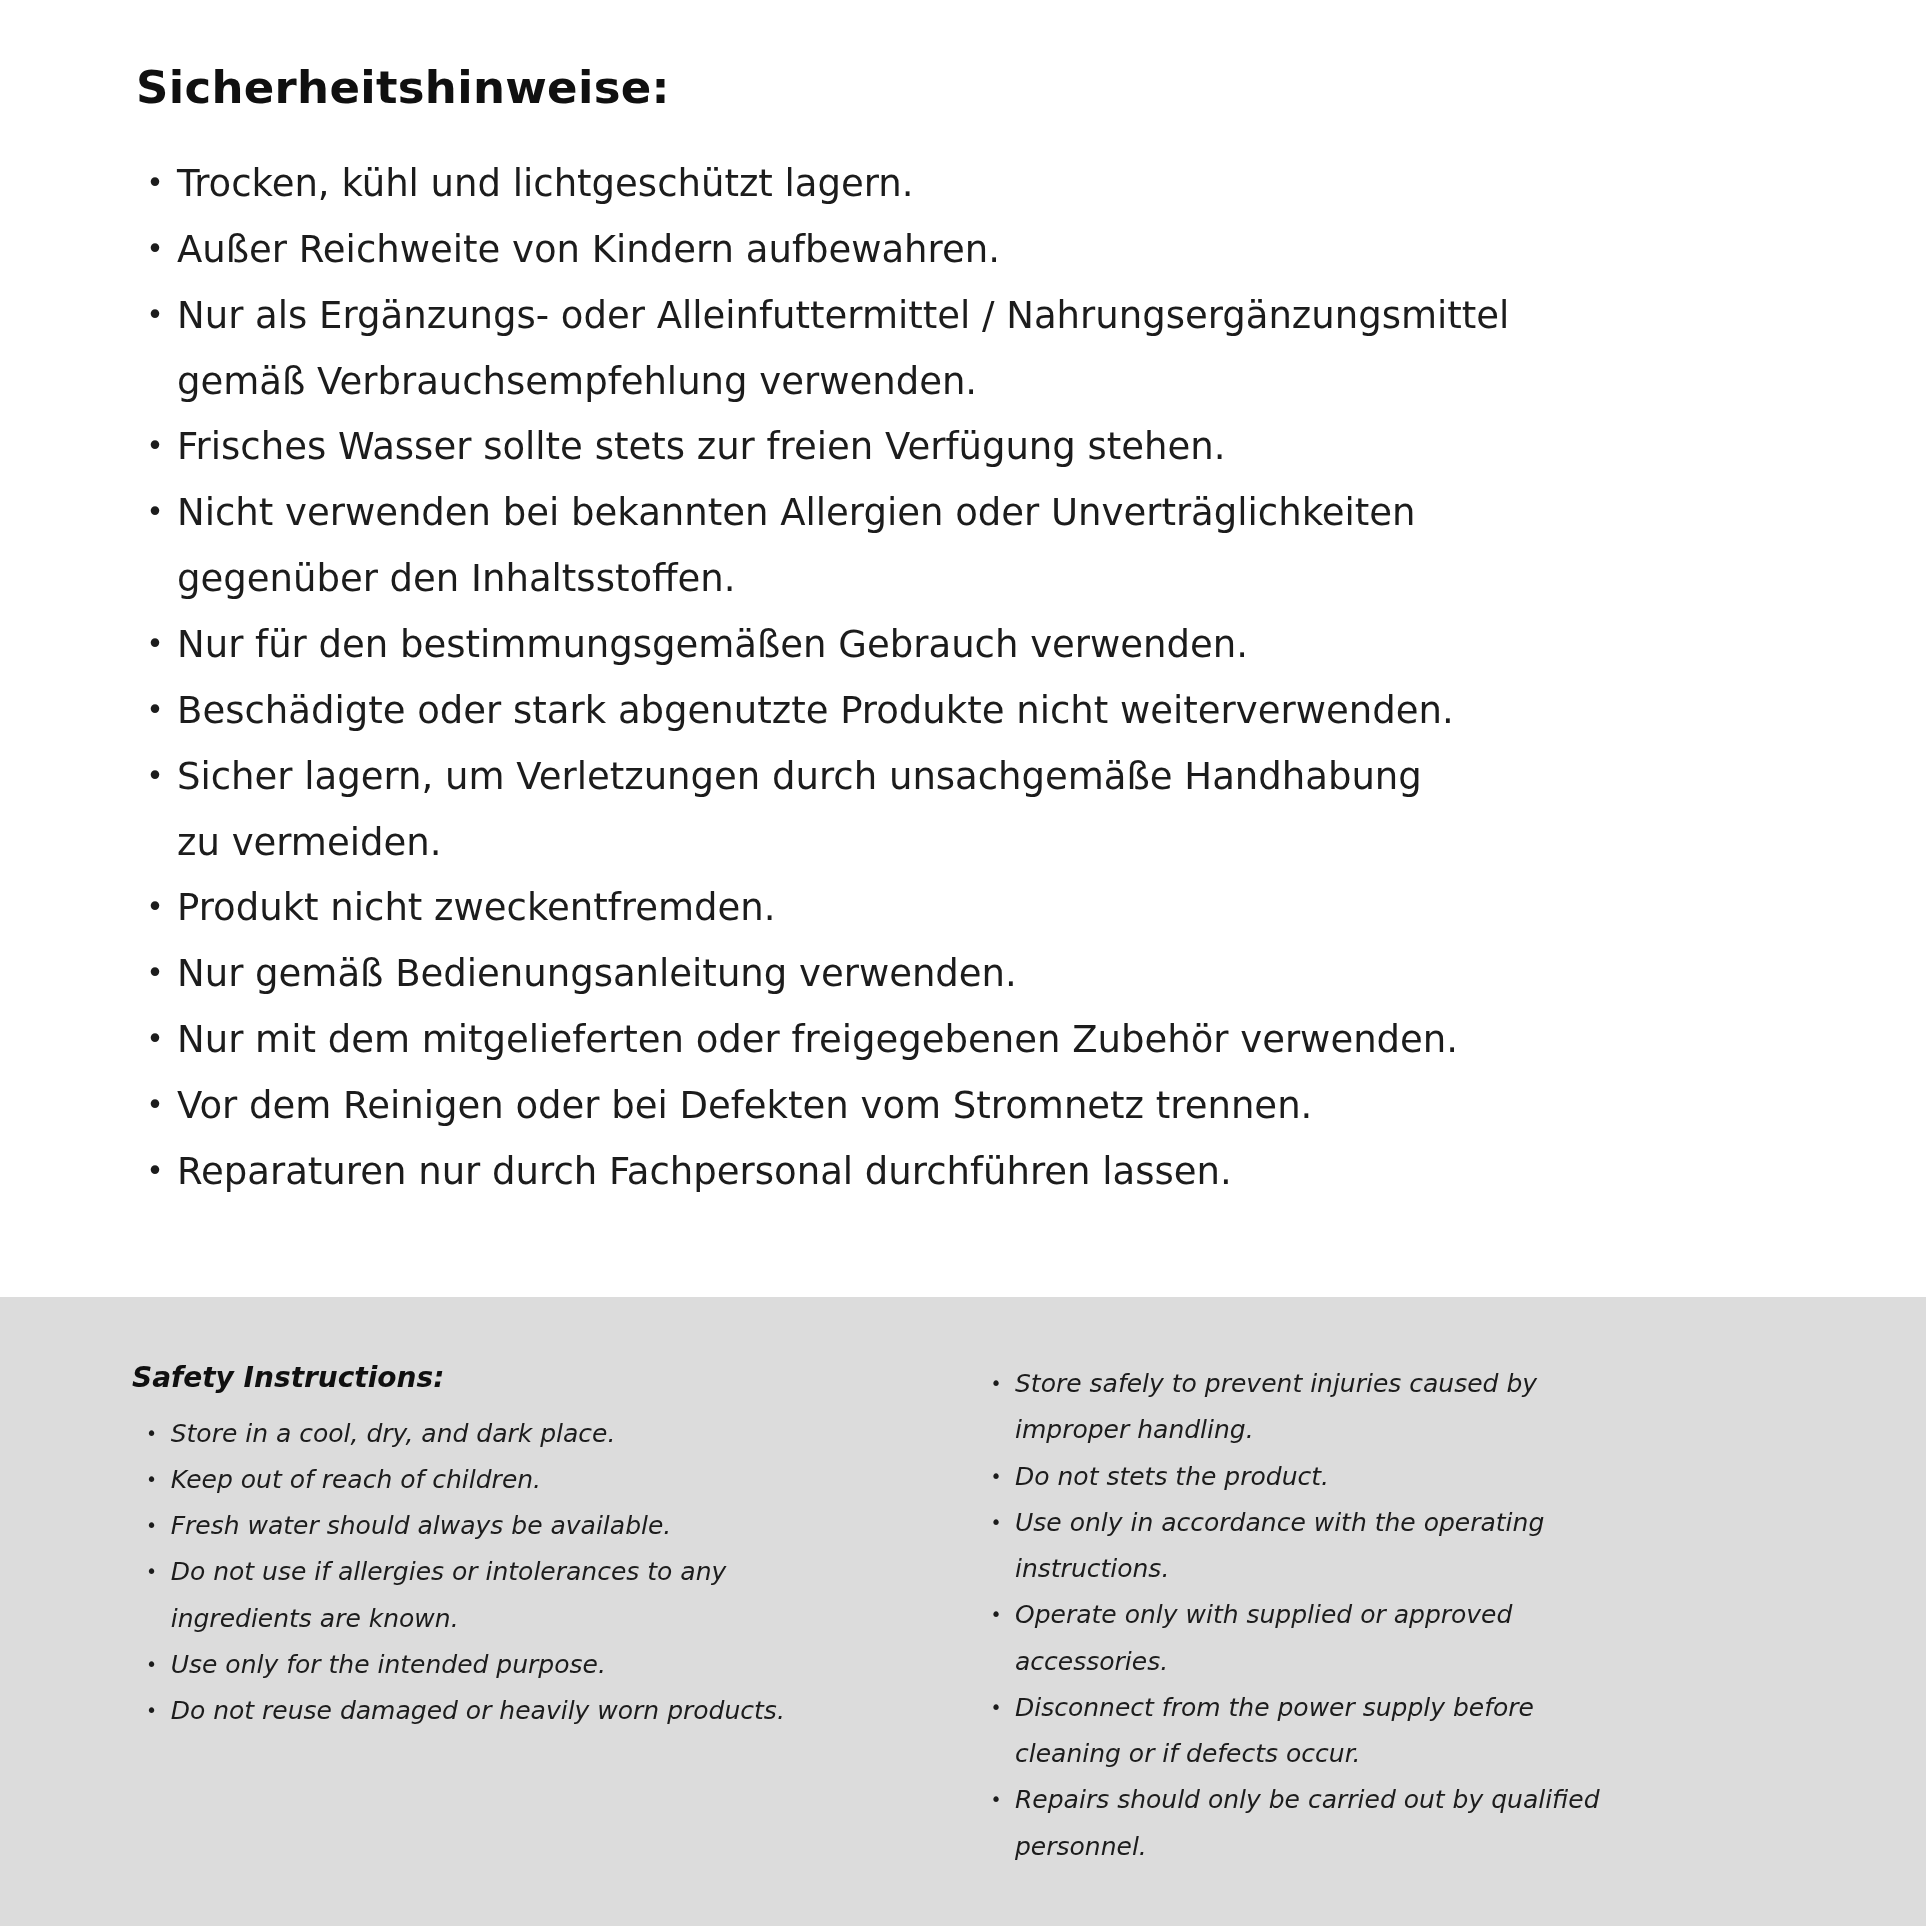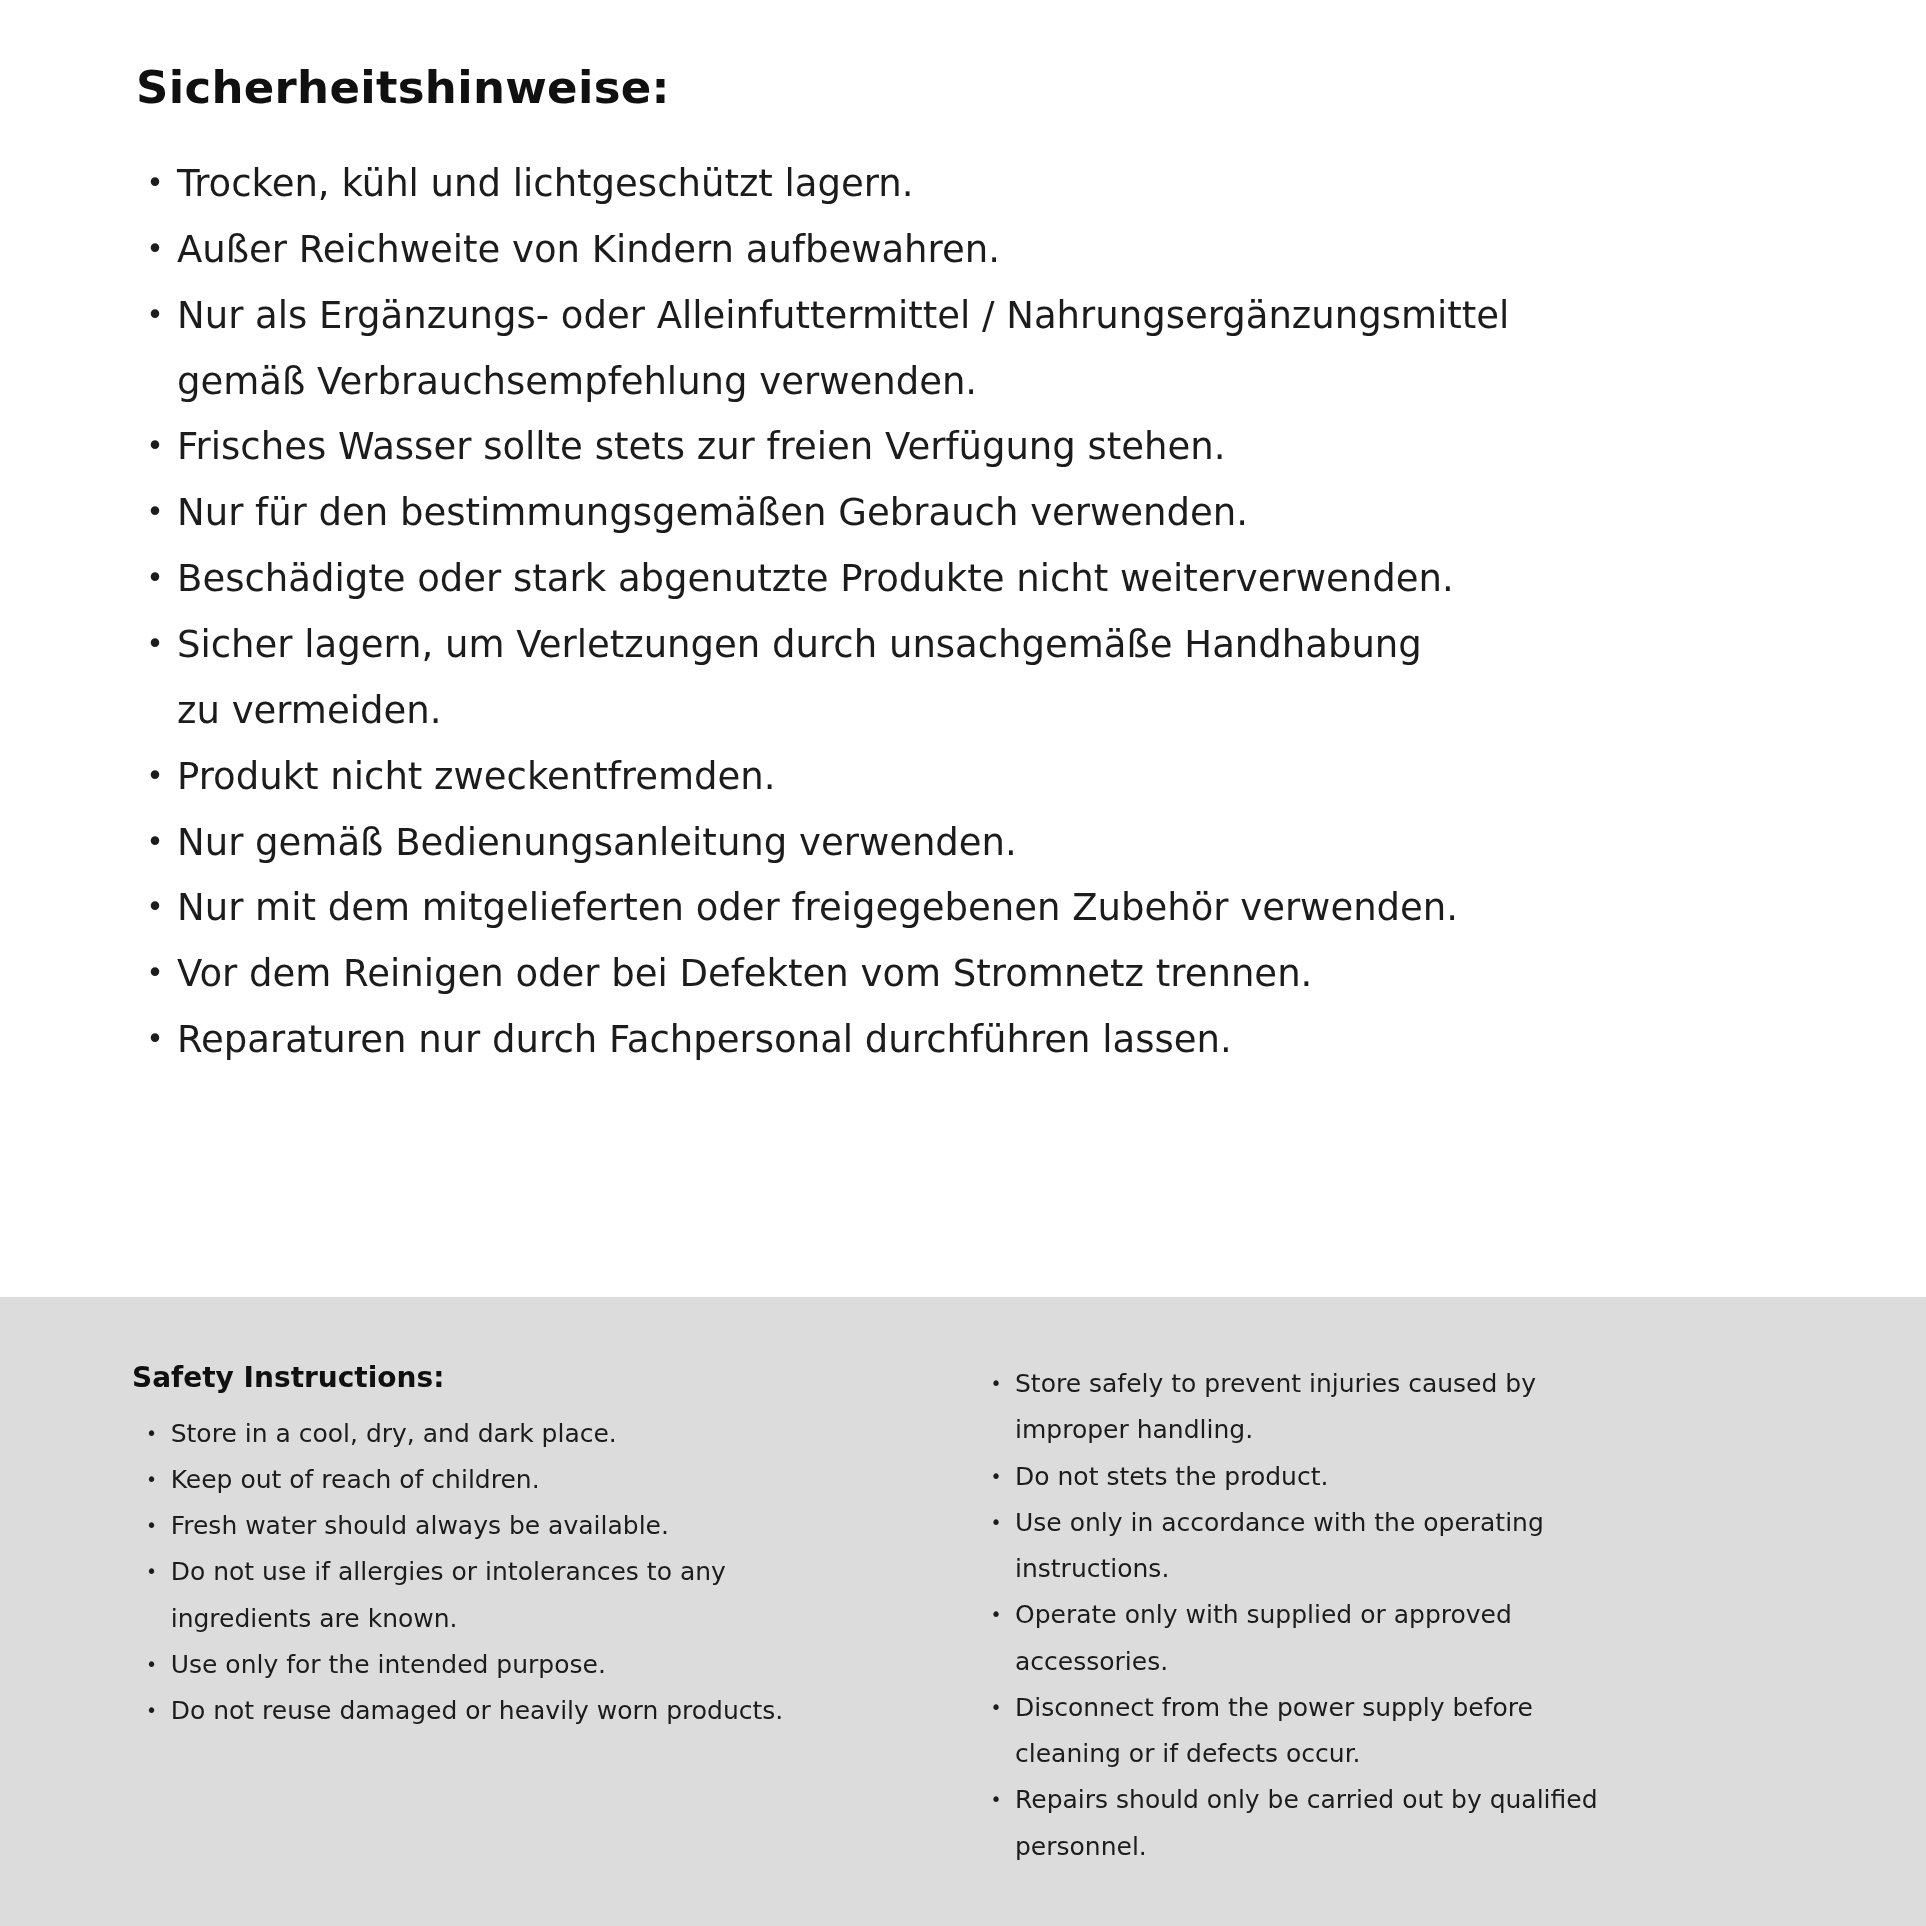--- a/index.html
+++ b/index.html
@@ -50,20 +50,21 @@
     line-height: 2.22;
     color: #1c1c1c;
   }
   
   .english-section {
     flex: 1 1 auto;
     background: #dcdcdc;
     box-sizing: border-box;
     padding: 64px 90px 0 132px;
     display: flex;
+    font-style: italic;
   }
   .col {
     flex: 1 1 0;
     min-width: 0;
   }
   .english-title {
     font-size: 28px;
     font-weight: bold;
     color: #101010;
     margin: 0 0 16.7px 0;
@@ -100,20 +101,22 @@
 <div class="page">
 
   <section class="german-section">
     <h1 class="german-title">Sicherheitshinweise:</h1>
     <ul class="german-list">
         <li>Trocken, kühl und lichtgeschützt lagern.</li>
         <li>Außer Reichweite von Kindern aufbewahren.</li>
         <li>Nur als Ergänzungs- oder Alleinfuttermittel / Nahrungsergänzungsmittel
 gemäß Verbrauchsempfehlung verwenden.</li>
         <li>Frisches Wasser sollte stets zur freien Verfügung stehen.</li>
+        <li>Nicht verwenden bei bekannten Allergien oder Unverträglichkeiten
+gegenüber den Inhaltsstoffen.</li>
         <li>Nur für den bestimmungsgemäßen Gebrauch verwenden.</li>
         <li>Beschädigte oder stark abgenutzte Produkte nicht weiterverwenden.</li>
         <li>Sicher lagern, um Verletzungen durch unsachgemäße Handhabung
 zu vermeiden.</li>
         <li>Produkt nicht zweckentfremden.</li>
         <li>Nur gemäß Bedienungsanleitung verwenden.</li>
         <li>Nur mit dem mitgelieferten oder freigegebenen Zubehör verwenden.</li>
         <li>Vor dem Reinigen oder bei Defekten vom Stromnetz trennen.</li>
         <li>Reparaturen nur durch Fachpersonal durchführen lassen.</li>
       </ul>

